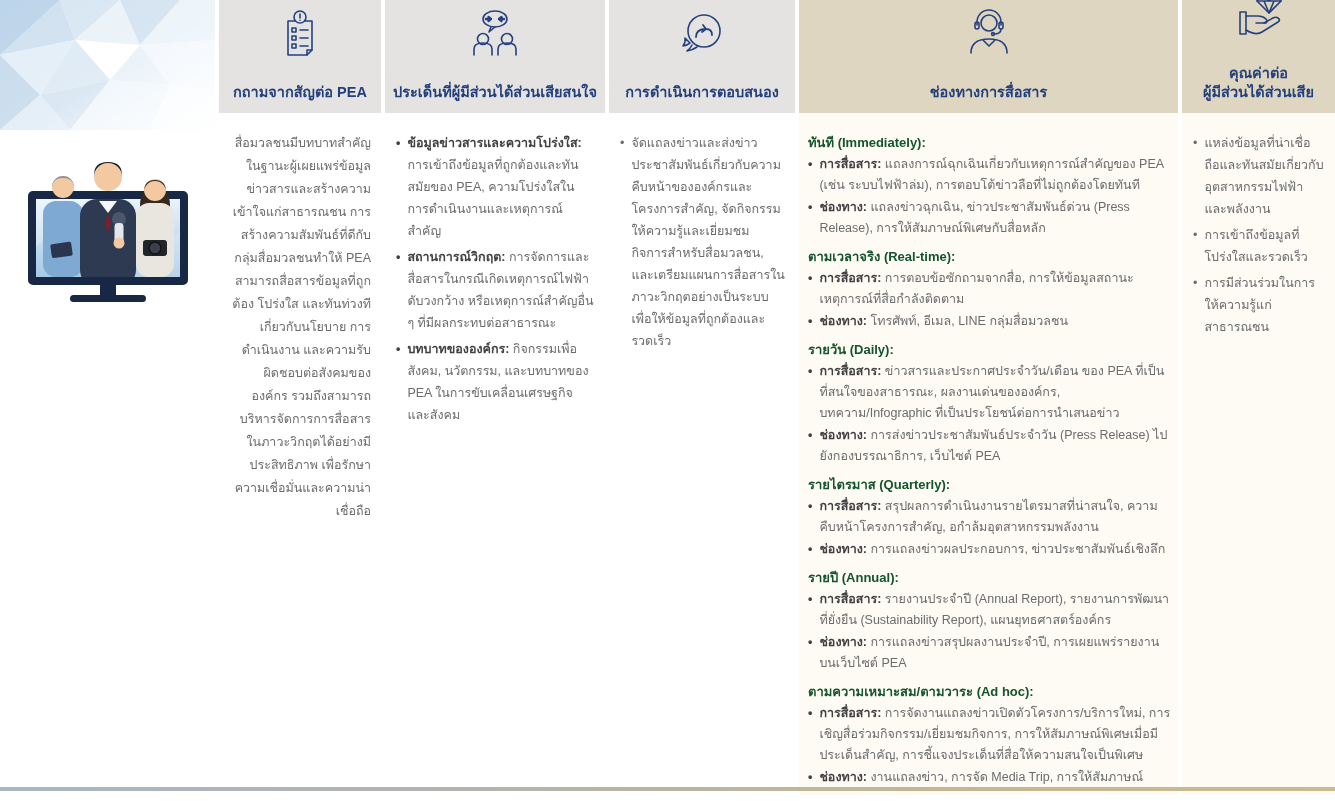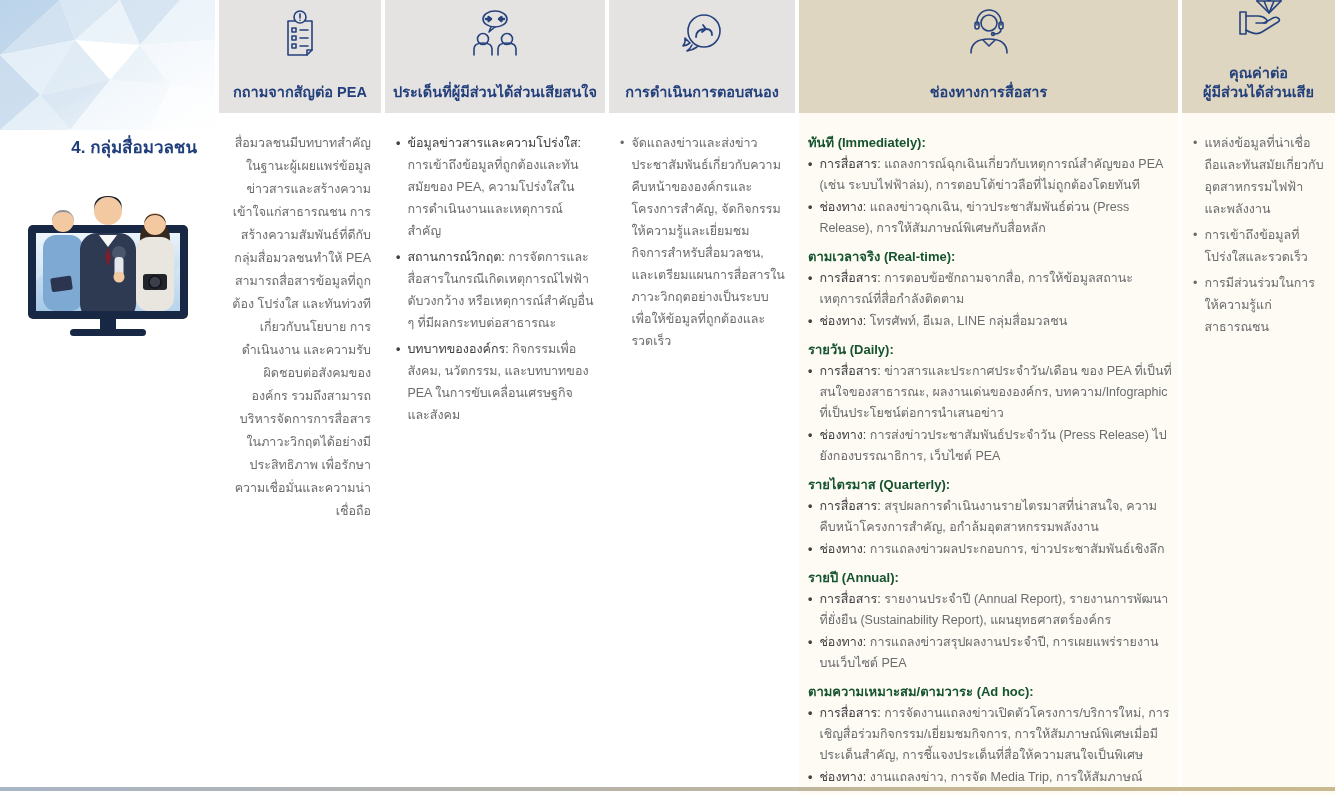--- a/index.html
+++ b/index.html
@@ -39,21 +39,21 @@
   .row-label{
     font-weight:bold; color:#1f3e7b; font-size:17px;
     text-align:right; padding-right:18px; margin-bottom:13px;
   }
   .illustration{ text-align:center; }
   .para{ line-height:23px;text-align:right; }
   
   .bullet{ display:flex; gap:7px; margin-bottom:3px; }
   .bullet .dot{ flex:0 0 auto; }
   .dot.dark{ color:#414042; font-weight:bold; }
-  .b-label{ font-weight:normal; color:#414042; }
+  .b-label{ font-weight:bold; color:#414042; }
   .issues .bullet{ line-height:22px; margin-bottom:4px; }
   .response .bullet{ line-height:22px; }
   .values .bullet{ line-height:22px; margin-bottom:4px; }
   
   .channels{ padding-left:9px; padding-right:6px; }
   .sec{ margin-bottom:7px; }
   .sec-title{ font-weight:bold; color:#14532d; font-size:13px; line-height:21px; margin-bottom:1px; }
   .channels .bullet{ margin-bottom:1px; }
   
   .bottom-line{
@@ -169,21 +169,20 @@
           <path d="M14 28 h12 q5 0 8 3 q2 2 0 4 h-10"></path>
         </svg>
       </span>
       <div class="htext">
         <div>คุณค่าต่อ</div>
         <div>ผู้มีส่วนได้ส่วนเสีย</div>
       </div>
     </div>
 
     <div class="bcell labelcell">
-      <div class="row-label">4. กลุ่มสื่อมวลชน</div>
       <div class="illustration">
         <svg width="200" height="172" viewBox="0 0 200 172">
           <defs>
             <linearGradient id="sky" x1="0" y1="0" x2="0" y2="1">
               <stop offset="0" stop-color="#e9f3fb"></stop>
               <stop offset="1" stop-color="#a6c9e7"></stop>
             </linearGradient>
             <clipPath id="tvclip">
               <path d="M0,0 H200 V62 H172 V140 H28 V62 H0 Z"></path>
             </clipPath>

